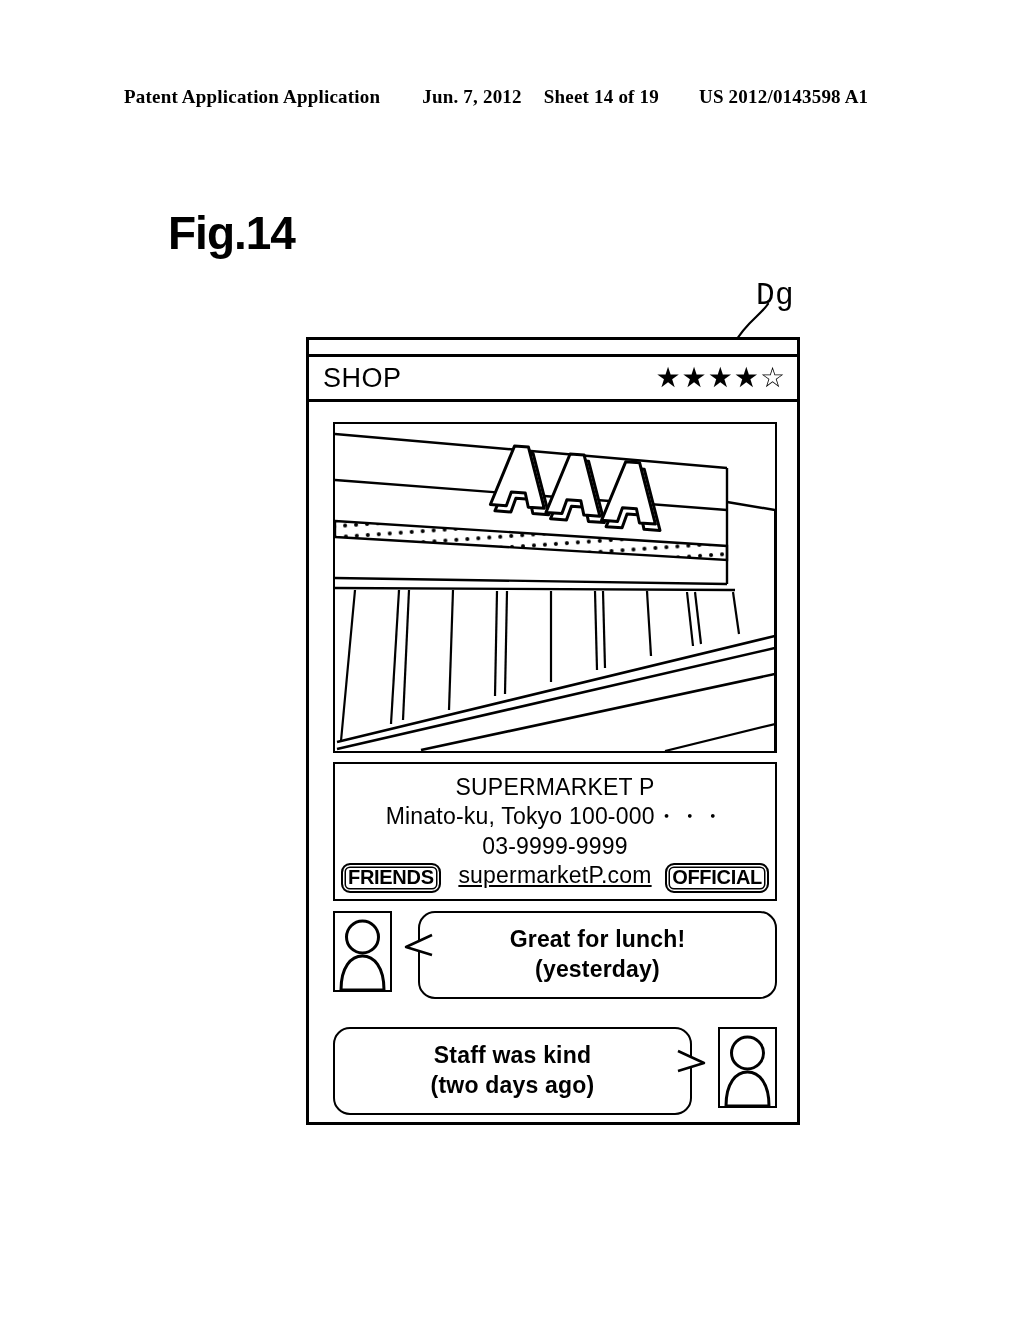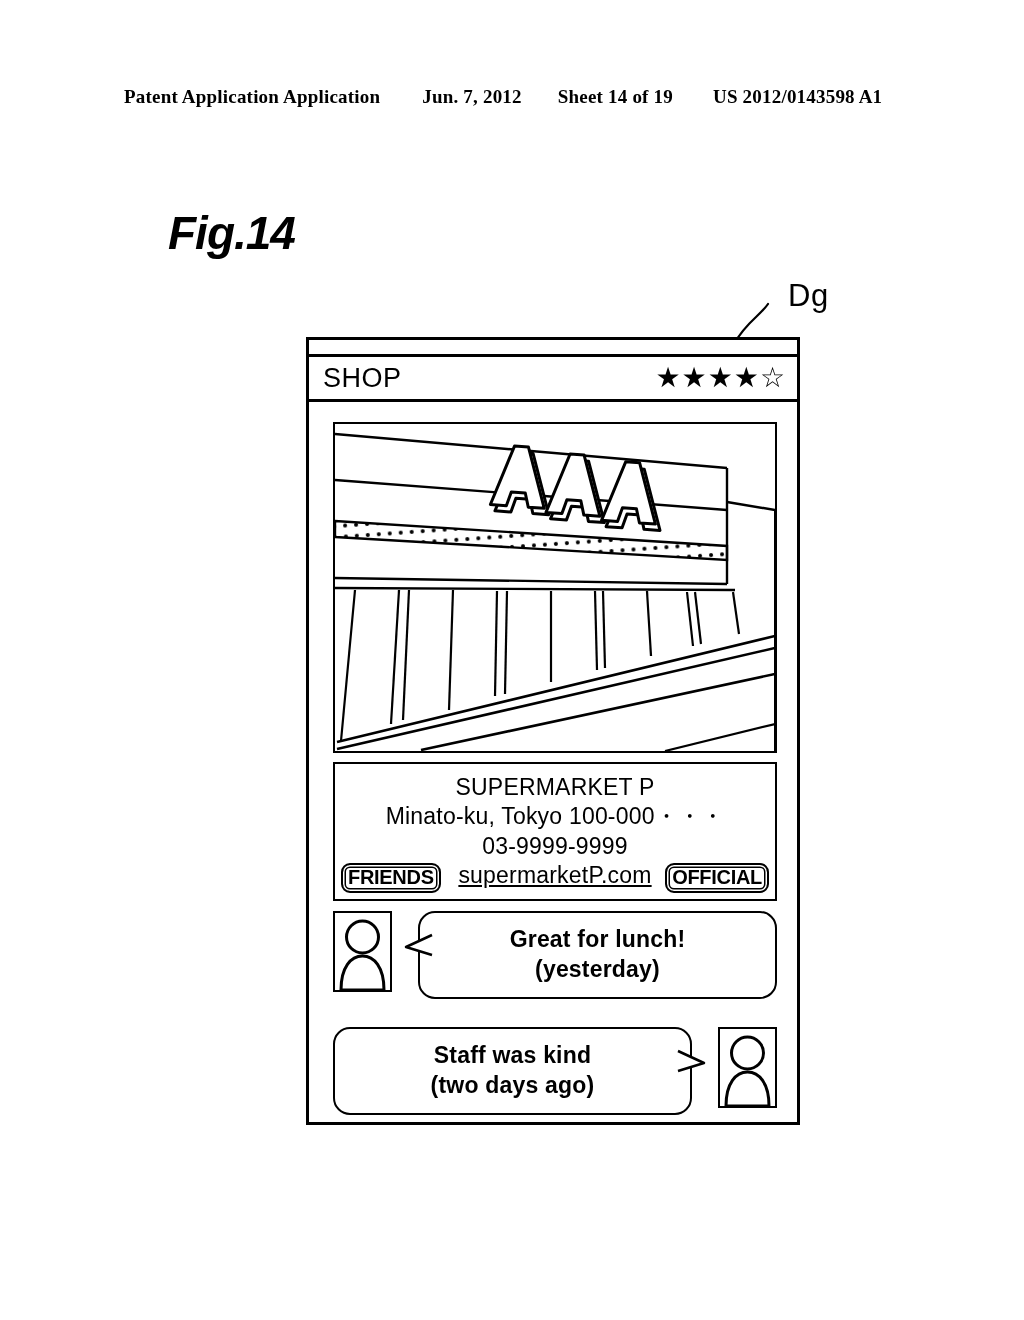--- a/index.html
+++ b/index.html
@@ -25,41 +25,40 @@
     display: flex;
     align-items: baseline;
     font-family: "Liberation Serif", serif;
     font-weight: bold;
     font-size: 19px;
     letter-spacing: 0.2px;
     white-space: nowrap;
   }
   .page-header .hdr-pub { flex: 0 0 auto; }
   .page-header .hdr-date { flex: 0 0 auto; margin-left: 42px; }
-  .page-header .hdr-sheet { flex: 0 0 auto; margin-left: 36px; }
+  .page-header .hdr-sheet { flex: 0 0 auto; margin-left: 22px; }
   .page-header .hdr-docnum { flex: 0 0 auto; margin-left: 40px; }
 
   
   .fig-label {
     position: absolute;
     top: 206px;
     left: 168px;
     font-family: "Liberation Sans", sans-serif;
     font-weight: bold;
-    font-style: italic;
     font-size: 46px;
     letter-spacing: -1px;
   }
 
   
   .callout-dg {
     position: absolute;
     top: 278px;
-    left: 788px;
-    font-family: Liberation Sans, sans-serif;
+    left: 756px;
+    font-family: Liberation Mono, monospace;
     font-size: 31px;
     letter-spacing: 0.5px;
   }
   .callout-leader {
     position: absolute;
     top: 300px;
     left: 690px;
     width: 110px;
     height: 50px;
     pointer-events: none;

